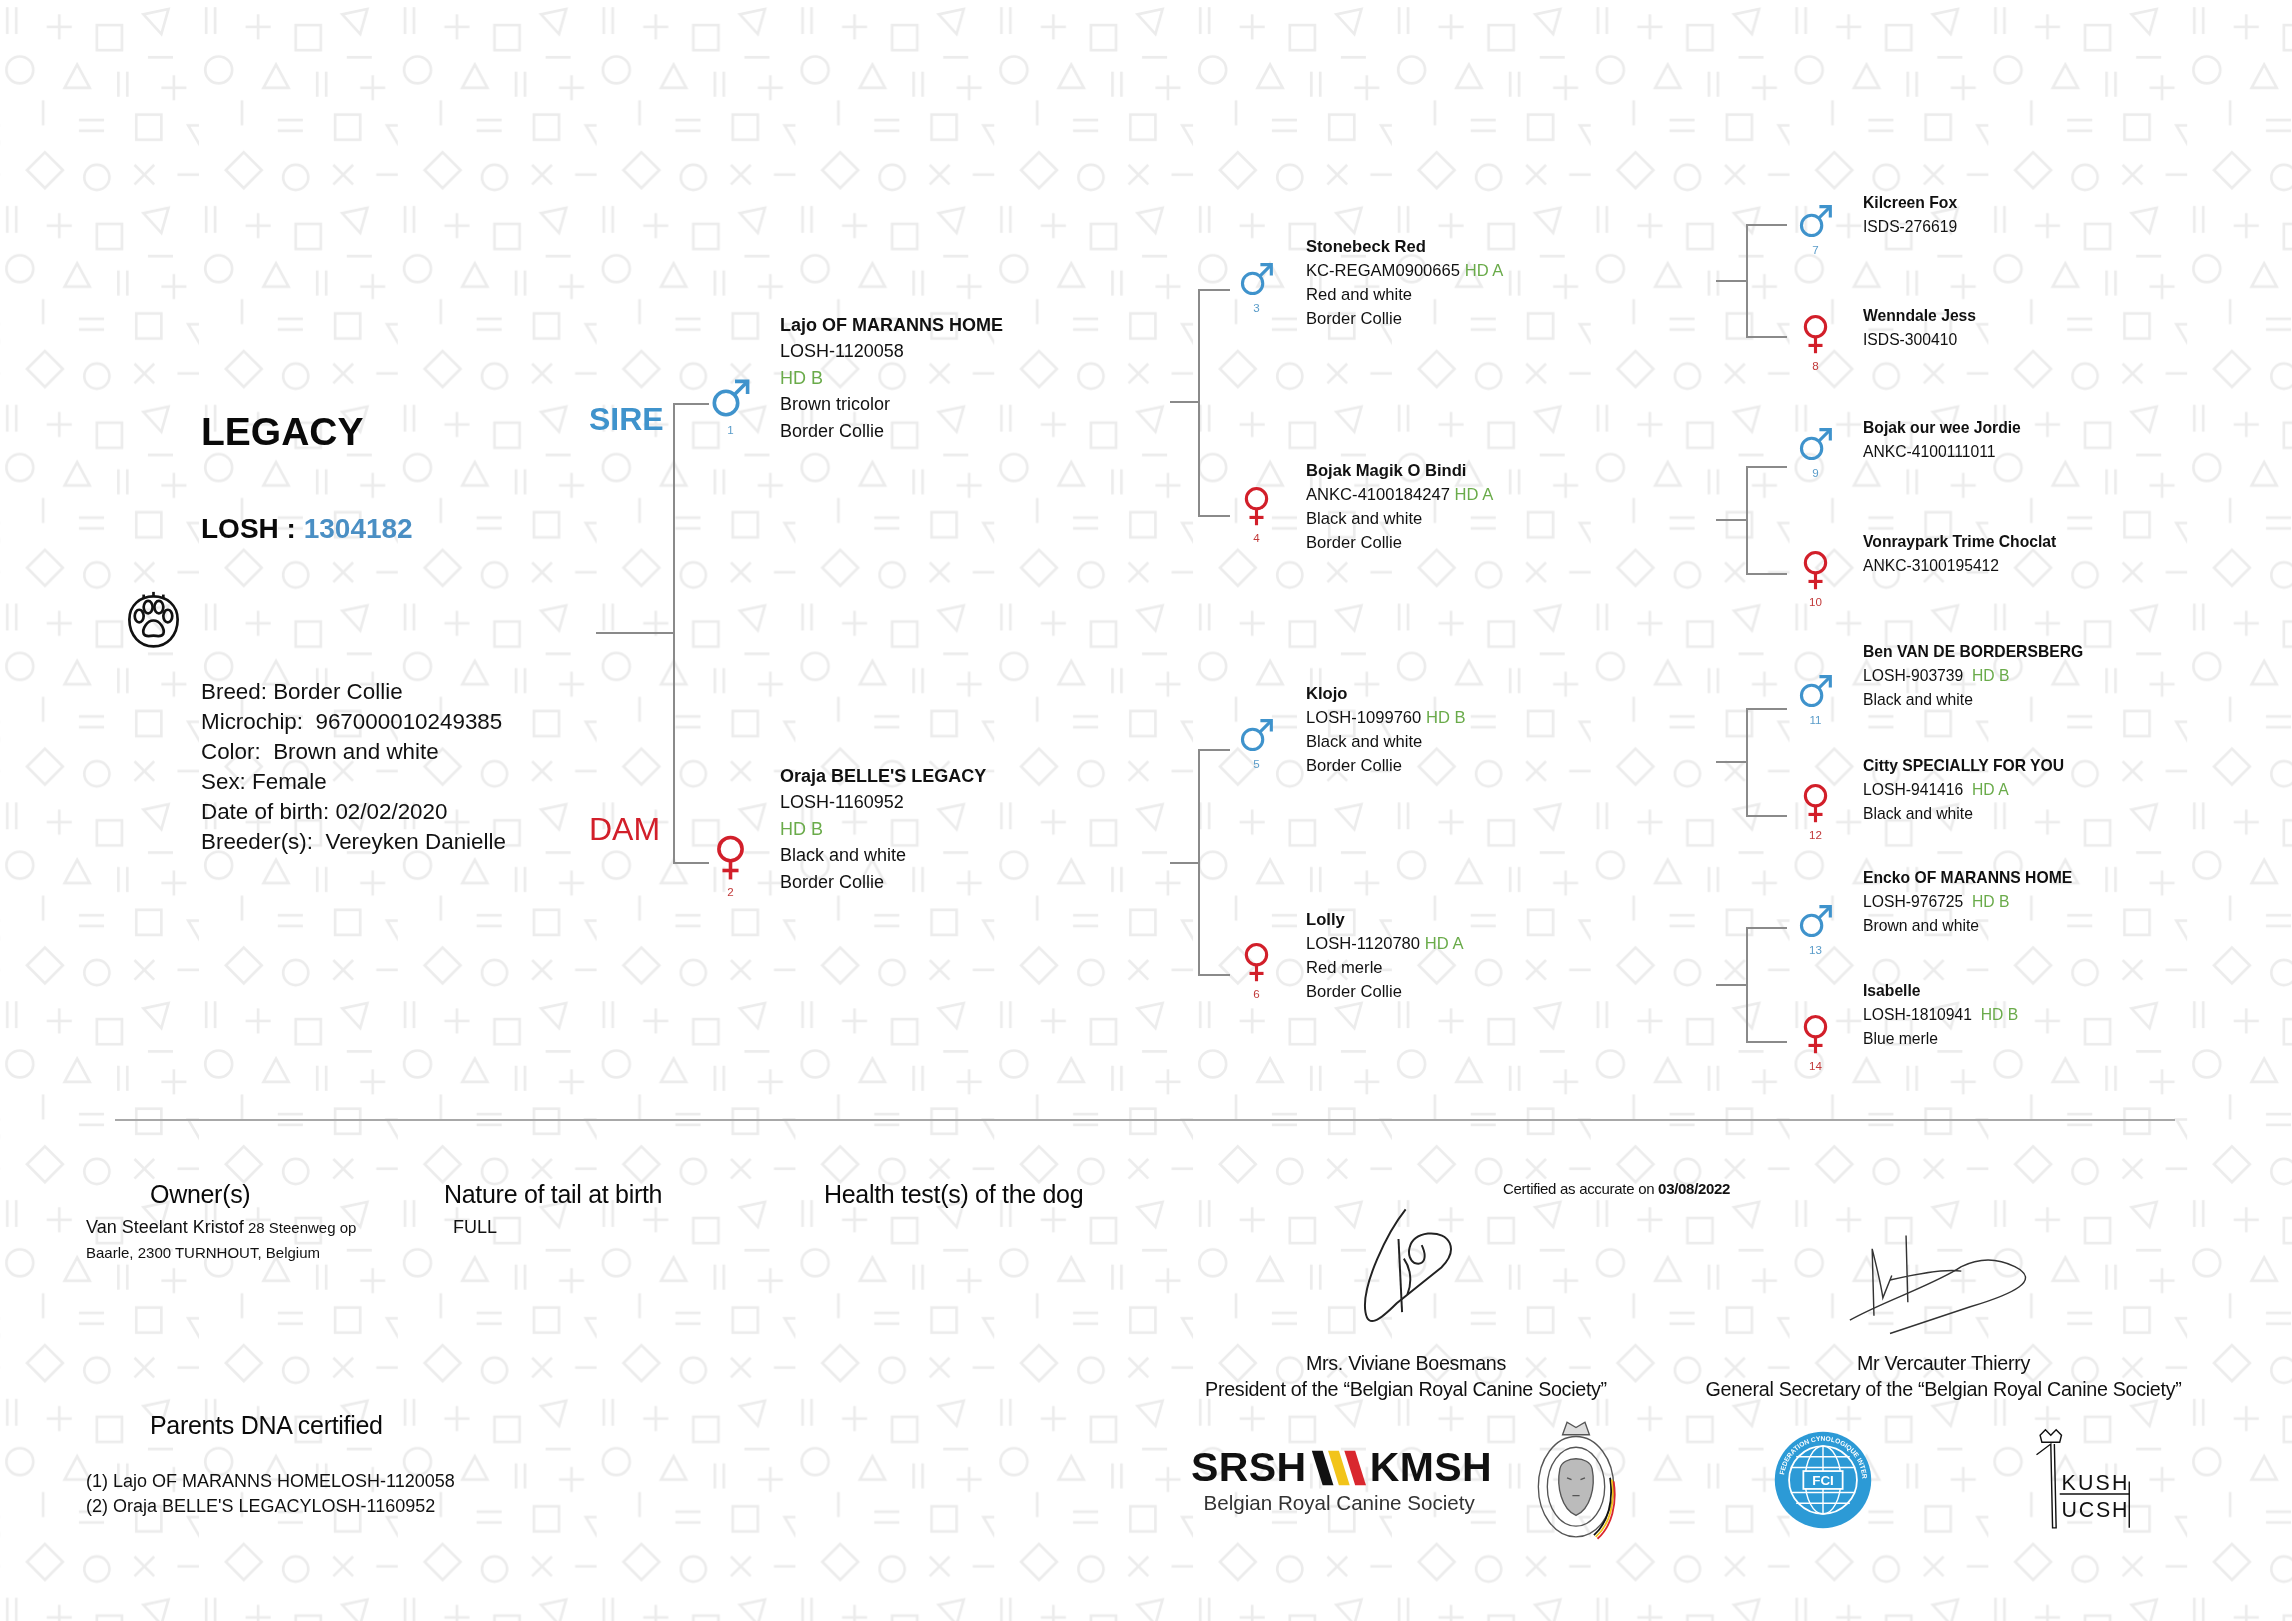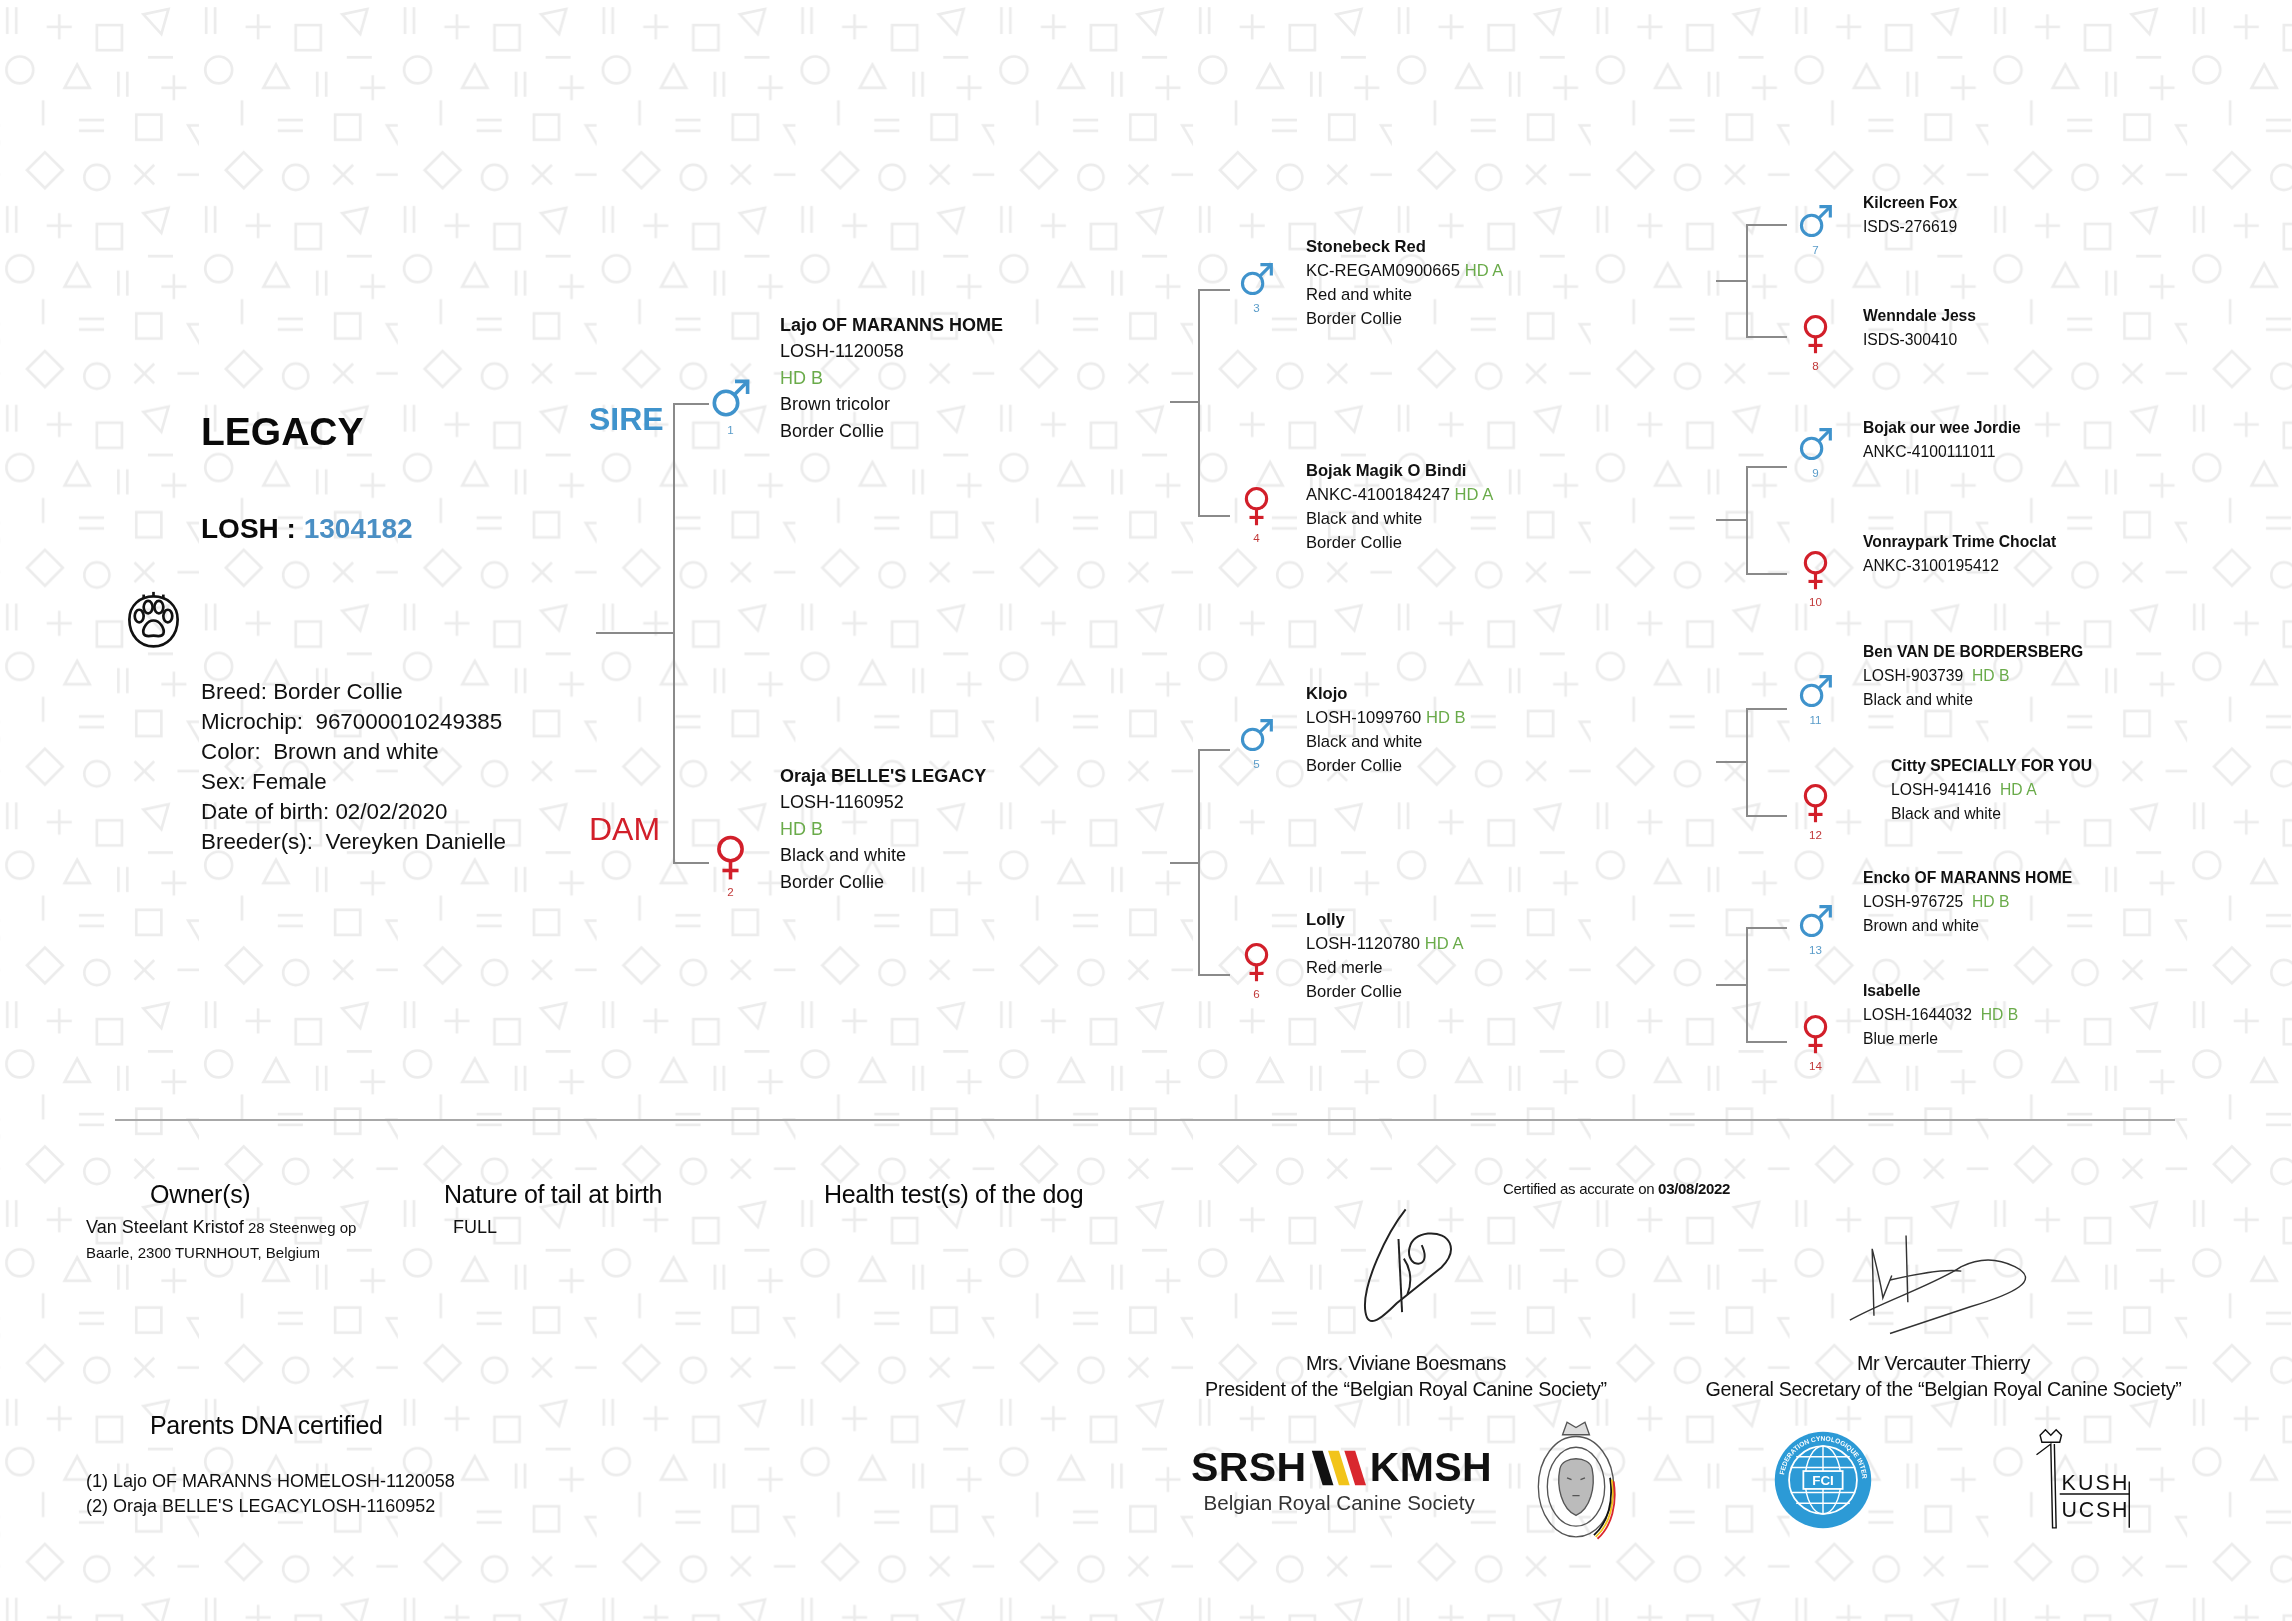--- a/index.html
+++ b/index.html
@@ -323,21 +323,21 @@
     <div class="sym f" style="left: 1796px; top: 781px; width: 39px;">
       <svg width="39" height="45" viewBox="0 0 50 56">
         <g fill="none" stroke="#d21f2a" stroke-width="4">
           <circle cx="25" cy="18" r="13"></circle>
           <line x1="25" y1="31" x2="25" y2="52"></line>
           <line x1="16" y1="42" x2="34" y2="42"></line>
         </g>
       </svg>
       <div class="n">12</div>
     </div>
-    <div class="dog g3" style="left: 1863px; top: 754px; margin-left: 28px;">
+    <div class="dog g3" style="left: 1863px; top: 754px;">
       <div class="nm">Citty SPECIALLY FOR YOU</div>
       <div><span>LOSH-941416</span>&nbsp;&nbsp;<span class="hd">HD A</span></div>
       <div>Black and white</div>
     </div>
     <div class="sym m" style="left: 1796px; top: 902px; width: 39px;">
       <svg width="39" height="39" viewBox="0 0 50 50">
         <g fill="none" stroke="#3f93cc" stroke-width="4">
           <circle cx="20" cy="30" r="13"></circle>
           <line x1="29" y1="21" x2="44" y2="6"></line>
           <polyline points="30,6 44,6 44,20"></polyline>
@@ -355,21 +355,21 @@
         <g fill="none" stroke="#d21f2a" stroke-width="4">
           <circle cx="25" cy="18" r="13"></circle>
           <line x1="25" y1="31" x2="25" y2="52"></line>
           <line x1="16" y1="42" x2="34" y2="42"></line>
         </g>
       </svg>
       <div class="n">14</div>
     </div>
     <div class="dog g3" style="left: 1863px; top: 979px;">
       <div class="nm">Isabelle</div>
-      <div><span>LOSH-1644032</span>&nbsp;&nbsp;<span class="hd">HD B</span></div>
+      <div><span>LOSH-1810941</span>&nbsp;&nbsp;<span class="hd">HD B</span></div>
       <div>Blue merle</div>
     </div>
   </div>
 
 <div class="sep"></div>
 
 <div class="fh" style="left:150px;top:1180px;">Owner(s)</div>
 <div class="ft" style="left:86px;top:1215px;">
   <div><span>Van Steelant Kristof</span><span class="small"> 28 Steenweg op</span></div>
   <div class="small">Baarle, 2300 TURNHOUT, Belgium</div>

